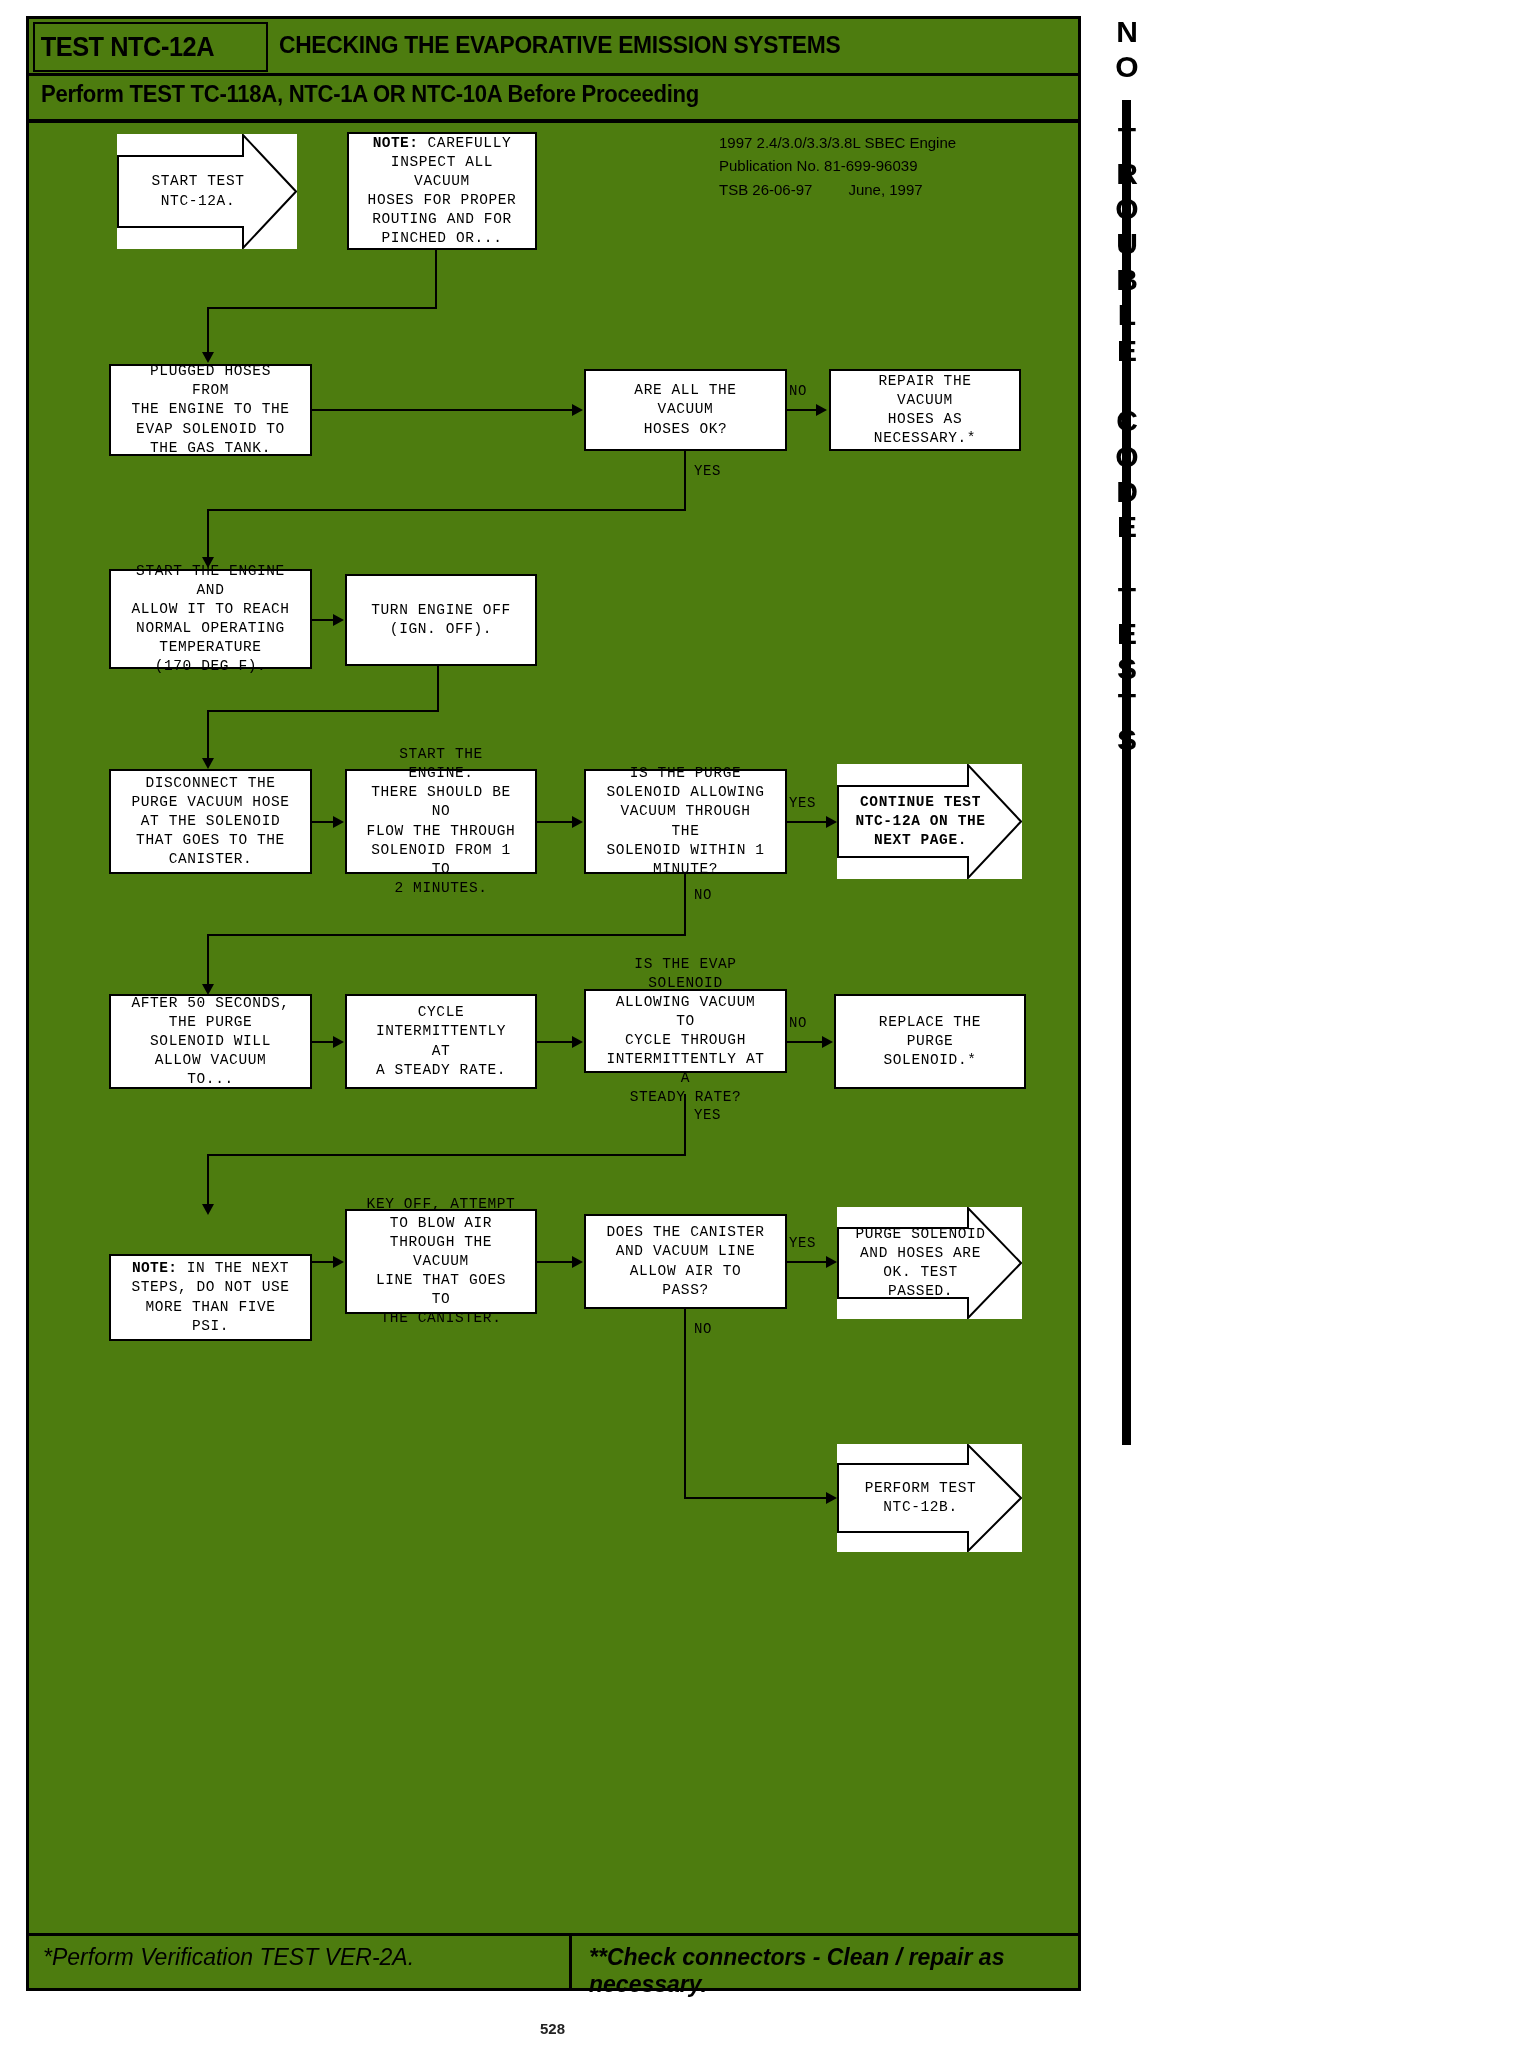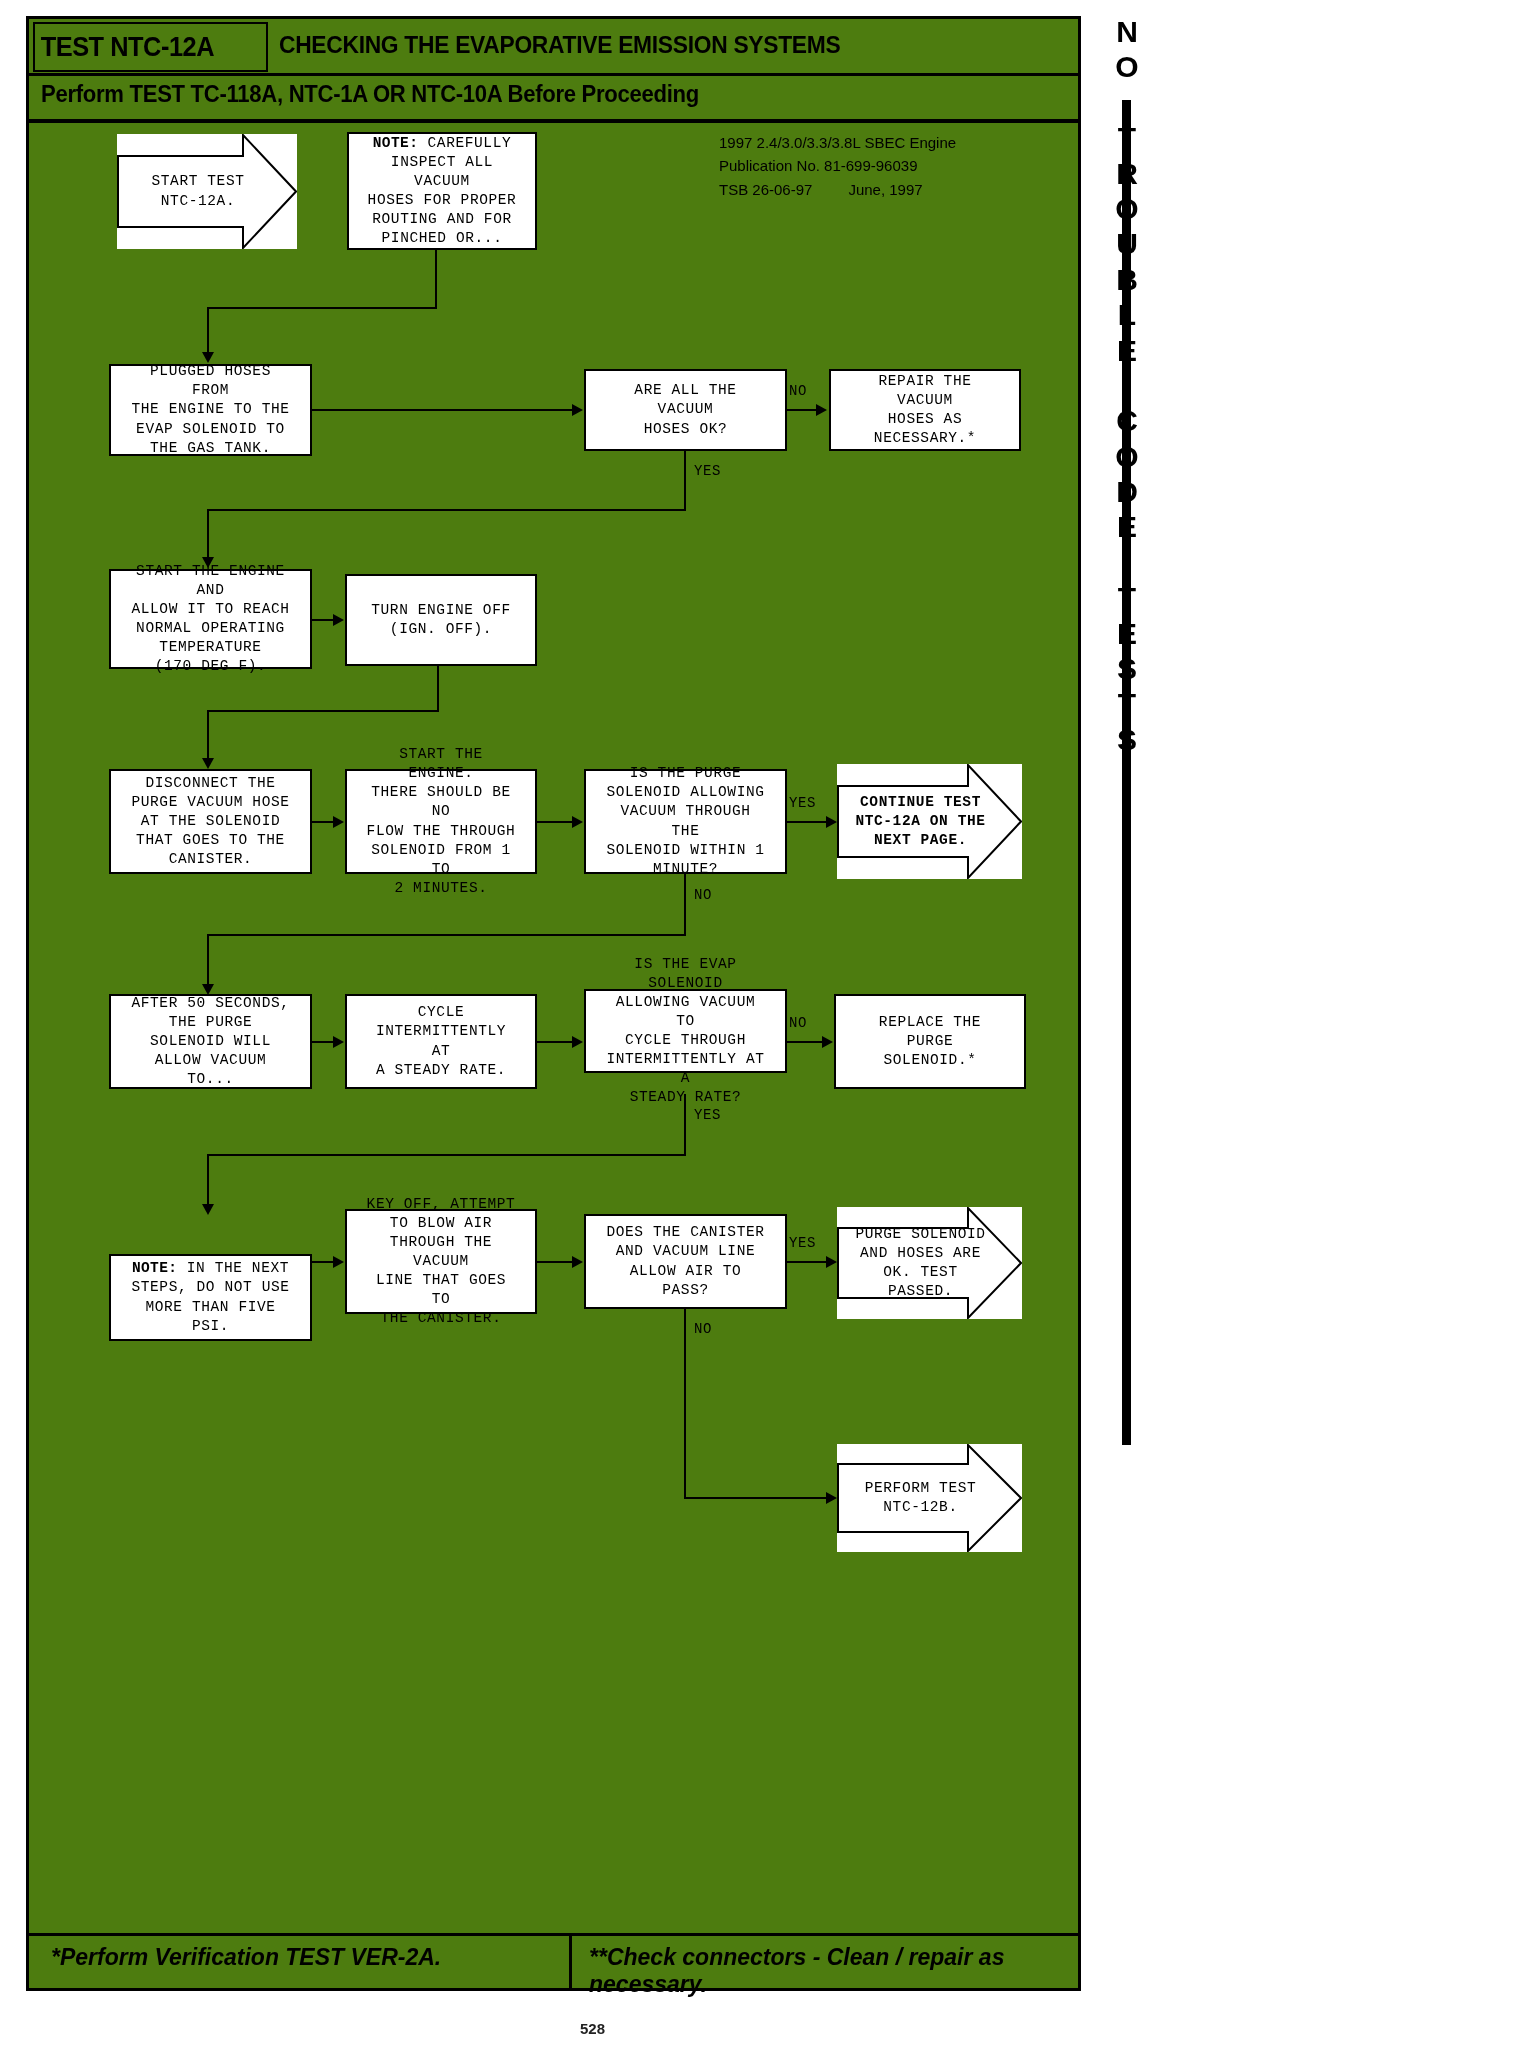--- a/index.html
+++ b/index.html
@@ -90,27 +90,27 @@
     position:absolute;font-family:"Liberation Mono","DejaVu Sans Mono",monospace;
     font-size:14px;letter-spacing:0.6px;
   }
 
   
   .ftr-rule{position:absolute;left:0;bottom:52px;width:100%;height:3px;background:#000;}
   .ftr{
     position:absolute;left:0;bottom:0;width:100%;height:52px;
     display:flex;align-items:center;
   }
-  .ftr-l{position:absolute;left:22px;top:8px;font-weight:bold;font-style:italic;font-size:23px;}
+  .ftr-l{position:absolute;left:14px;top:8px;font-weight:normal;font-style:italic;font-size:23px;}
   .ftr-r{position:absolute;left:560px;top:8px;font-weight:bold;font-style:italic;font-size:23px;}
   .ftr-div{position:absolute;left:540px;bottom:0;width:3px;height:52px;background:#000;}
 
   .pageno{
     position:absolute;left:0;top:2020px;width:1105px;text-align:center;
-    font-size:15px;font-weight:bold;color:#222;padding-left:40px;
+    font-size:15px;font-weight:bold;color:#222;
   }
 </style>
 </head>
 <body>
 
 <div class="page">
 
   <div class="sidetab">
     <div class="letters" style="white-space:pre-line;">N
 O

